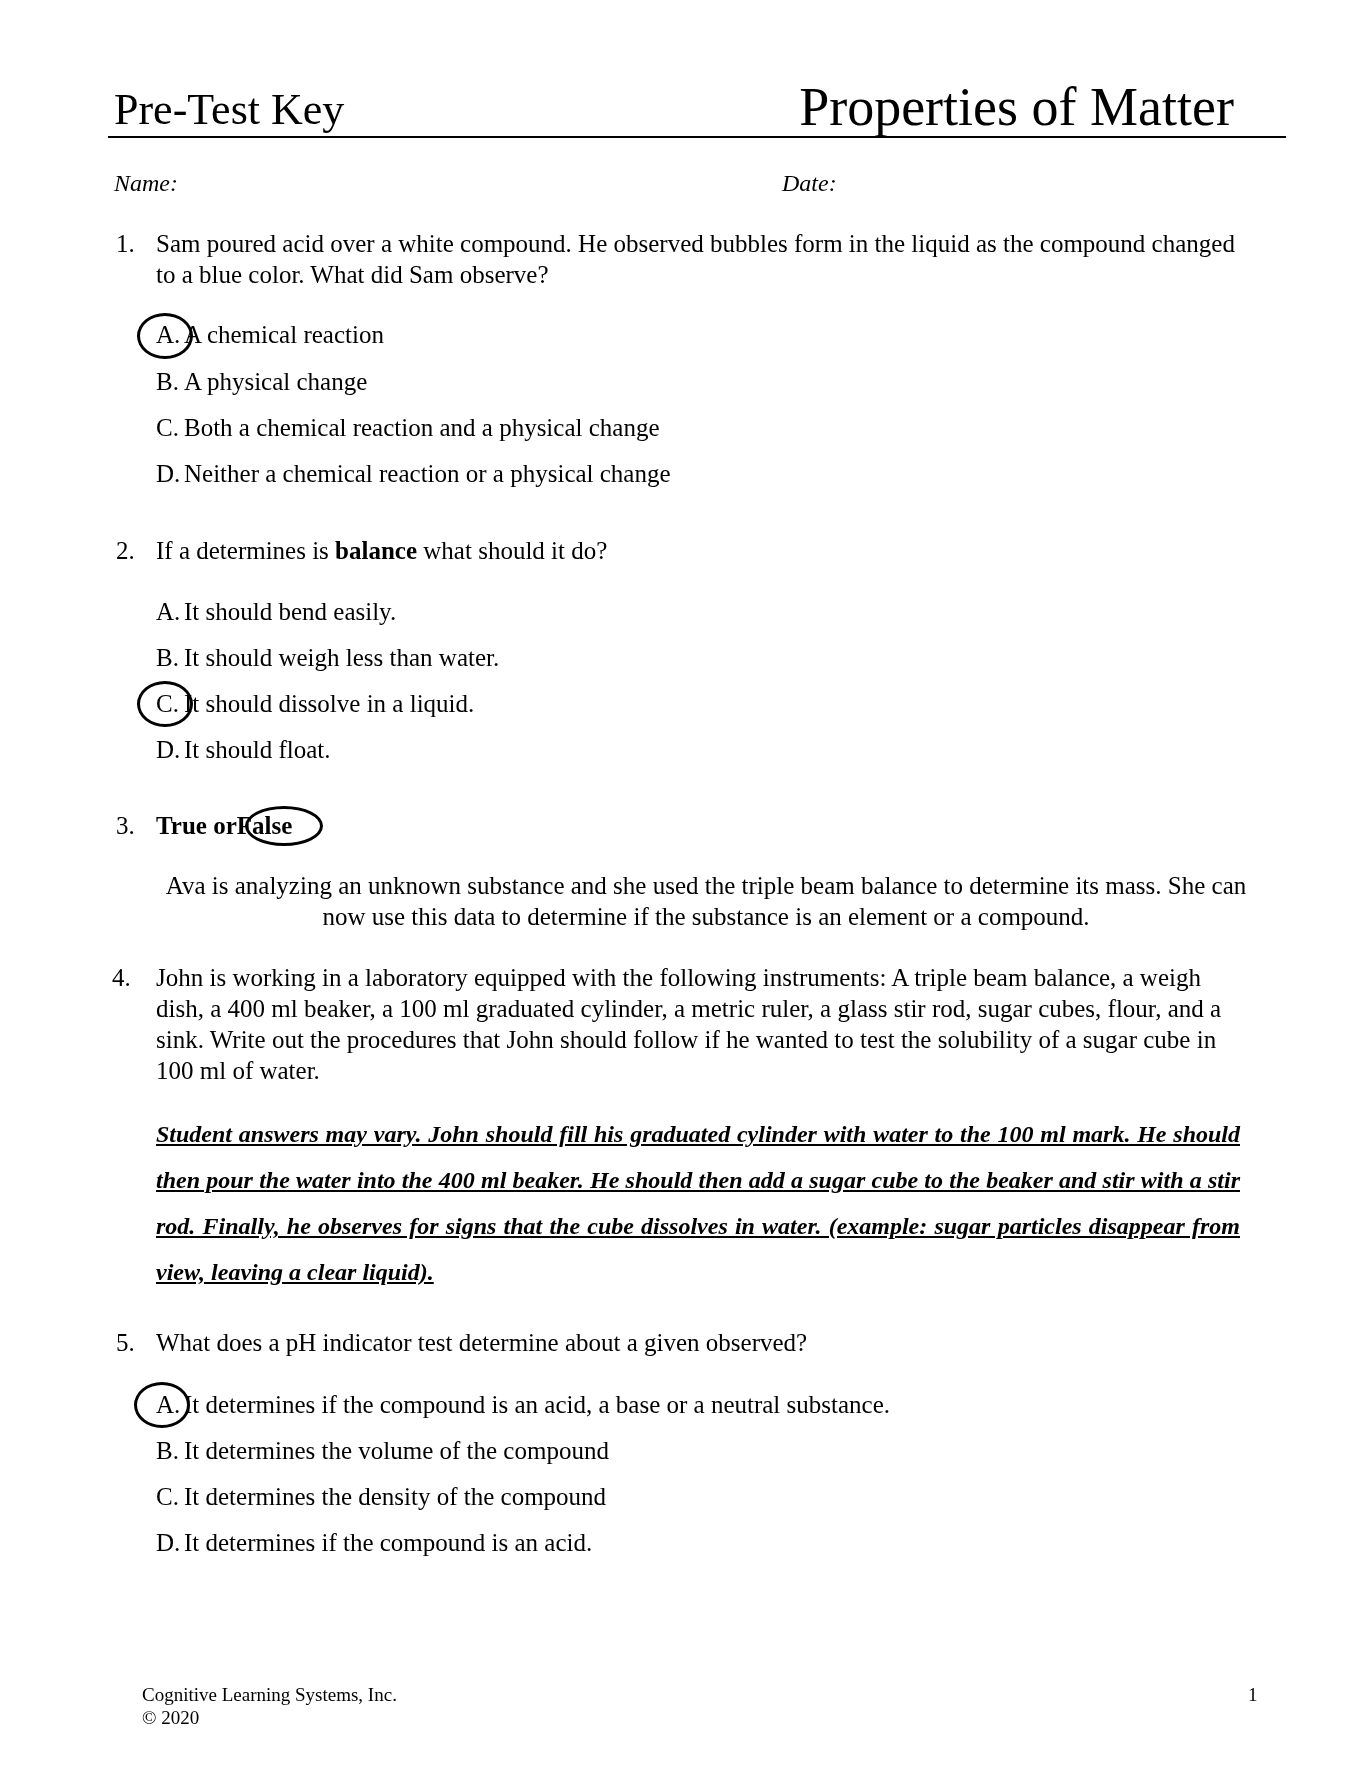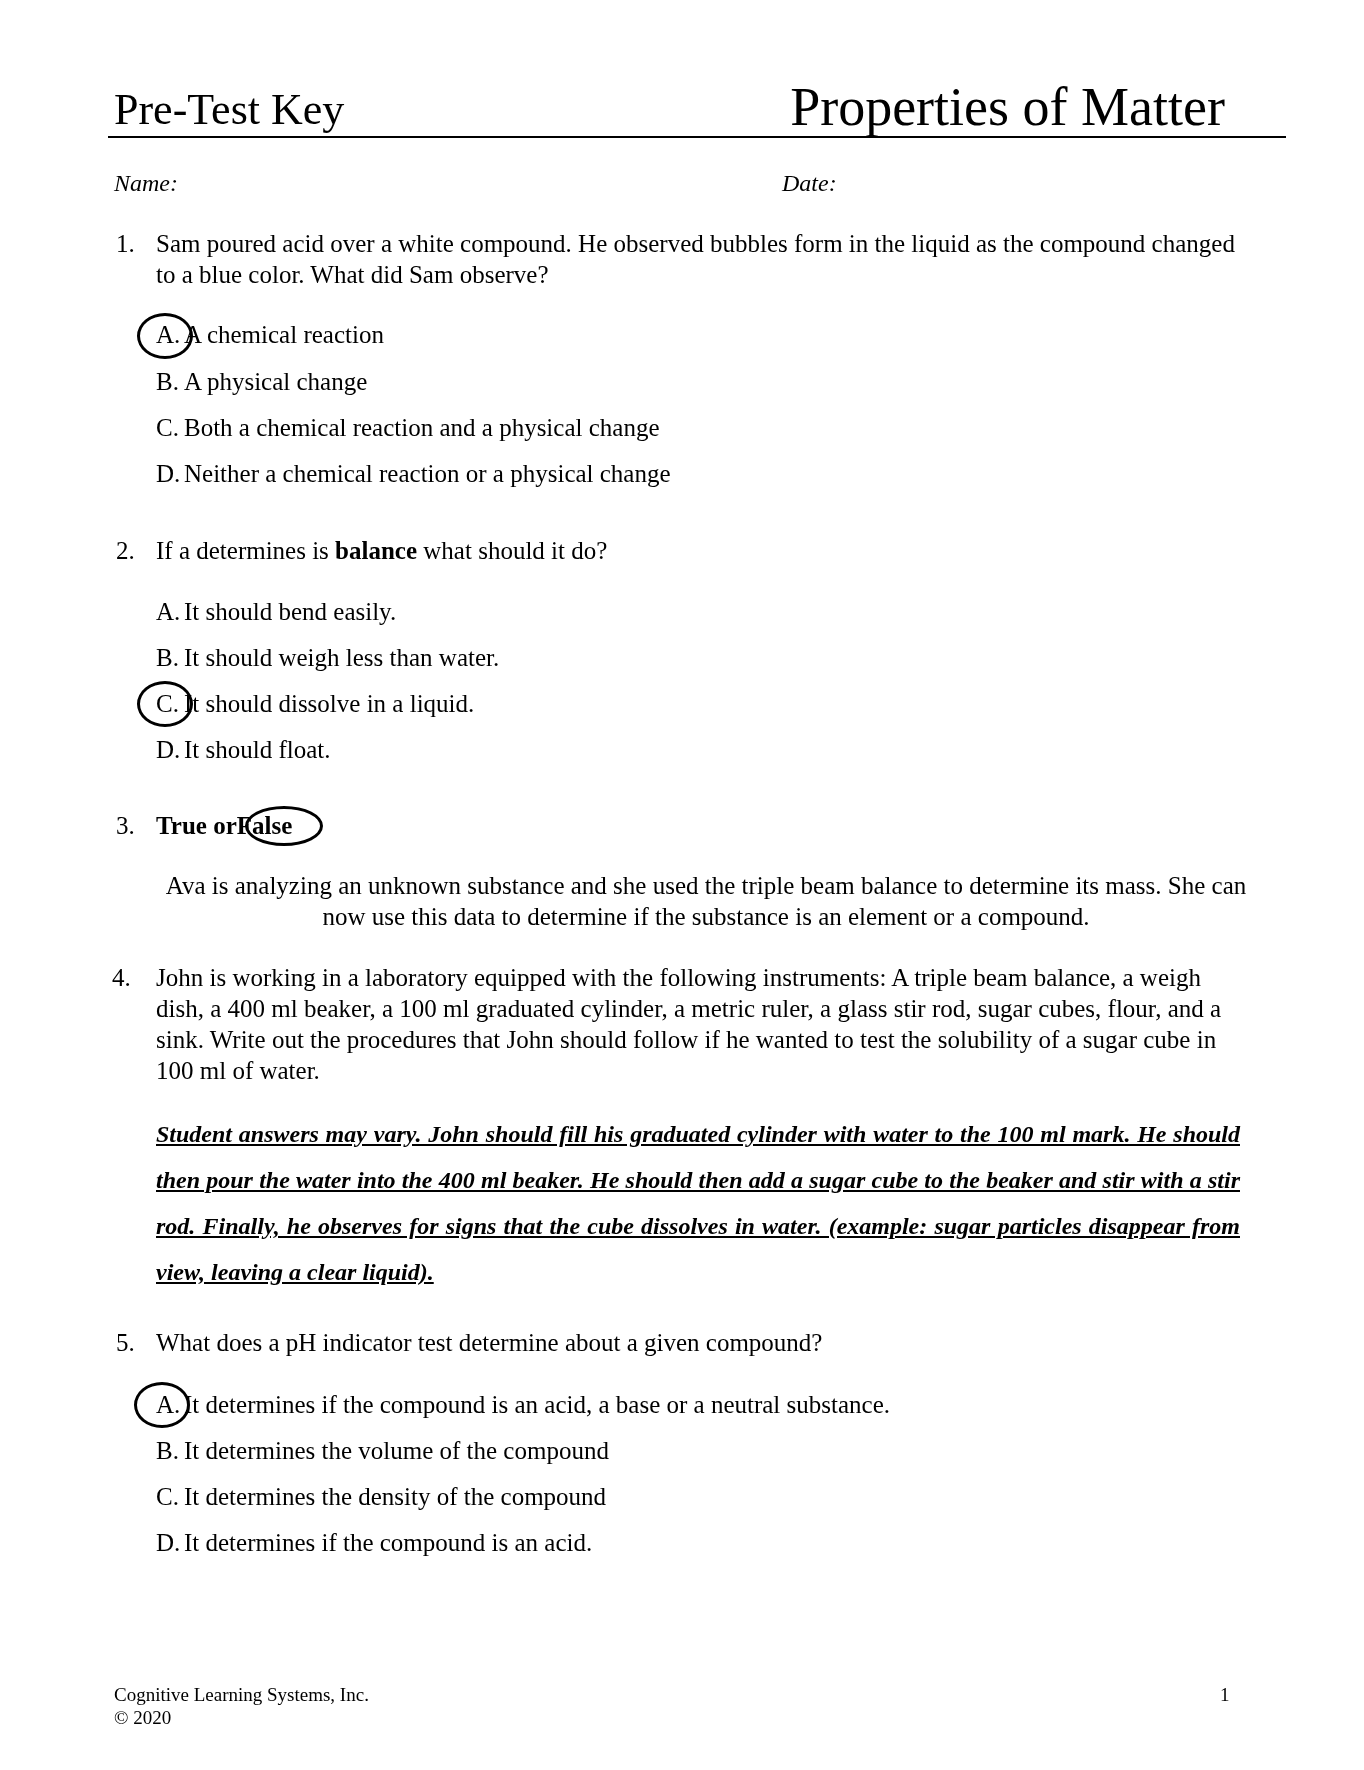--- a/index.html
+++ b/index.html
@@ -2,21 +2,21 @@
 <html><head>
 <meta charset="utf-8">
 <style>
   html, body { margin: 0; padding: 0; background: #ffffff; }
   body {
     width: 1364px; height: 1770px; position: relative; overflow: hidden;
     font-family: "Liberation Serif", "DejaVu Serif", serif; color: #000;
   }
   .abs { position: absolute; white-space: nowrap; }
   .title-left { left: 114px; top: 80px; font-size: 44px; line-height: 60px; }
-  .title-right { right: 139px; top: 74px; font-size: 54px; line-height: 66px; margin-left: 48px; }
+  .title-right { right: 130px; top: 74px; font-size: 54px; line-height: 66px; margin-left: 48px; }
   .header-rule { position: absolute; left: 108px; top: 136px; width: 1178px; height: 0; border-top: 2px solid #000; }
   .meta { font-size: 24px; line-height: 30px; top: 168px; font-style: italic; }
   .meta-name { left: 114px; }
   .meta-date { left: 782px; }
 
   .q { position: absolute; font-size: 25px; line-height: 31px; }
   .q .num { position: absolute; left: 0; top: 0; }
   .q .text { position: absolute; left: 40px; top: 0; width: 1080px; white-space: normal; }
   .bold { font-weight: bold; }
 
@@ -29,21 +29,21 @@
     box-sizing: border-box;
   }
 
   .answer {
     position: absolute; left: 156px; width: 1084px;
     font-size: 24px; line-height: 46px;
     font-style: italic; font-weight: bold; text-decoration: underline;
     text-align: justify;
   }
 
-  .footer { font-size: 19px; line-height: 24px; }
+  .footer { font-size: 19px; line-height: 24px; margin-left: 28px; }
 </style>
 </head>
 <body>
 
 <div class="abs title-left">Pre-Test Key</div>
 <div class="abs title-right">Properties of Matter</div>
 <div class="header-rule"></div>
 <div class="abs meta meta-name">Name:</div>
 <div class="abs meta meta-date">Date:</div>
 
@@ -101,21 +101,21 @@
 </div>
 
 <div class="q" style="left:112px; top:962px; width:1144px; height:126px;">
   <span class="num">4.</span>
   <span class="text" style="left:44px; width:1070px;">John is working in a laboratory equipped with the following instruments: A triple beam balance, a weigh dish, a 400 ml beaker, a 100 ml graduated cylinder, a metric ruler, a glass stir rod, sugar cubes, flour, and a sink.  Write out the procedures that John should follow if he wanted to test the solubility of a sugar cube in 100 ml of water.</span>
 </div>
 <div class="answer" style="top:1111px;">Student answers may vary.  John should fill his graduated cylinder with water to the 100 ml mark. He should then pour the water into the 400 ml beaker.  He should then add a sugar cube to the beaker and stir with a stir rod.  Finally, he observes for signs that the cube dissolves in water. (example: sugar particles disappear from view, leaving a clear liquid).</div>
 
 <div class="q" style="left:116px; top:1327px; width:1140px; height:34px;">
   <span class="num">5.</span>
-  <span class="text">What does a pH indicator test determine about a given compound?</span>
+  <span class="text">What does a pH indicator test determine about a given observed?</span>
 </div>
 <div class="opt" style="left:156px; top:1389px;">
   <span class="letter">A.</span>
   <span class="otext">It determines if the compound is an acid, a base or a neutral substance.</span>
 </div>
 <div class="circle" style="left:134px; top:1382px; width:56px; height:46px;"></div>
 <div class="opt" style="left:156px; top:1435px;">
   <span class="letter">B.</span>
   <span class="otext">It determines the volume of the compound</span>
 </div>

